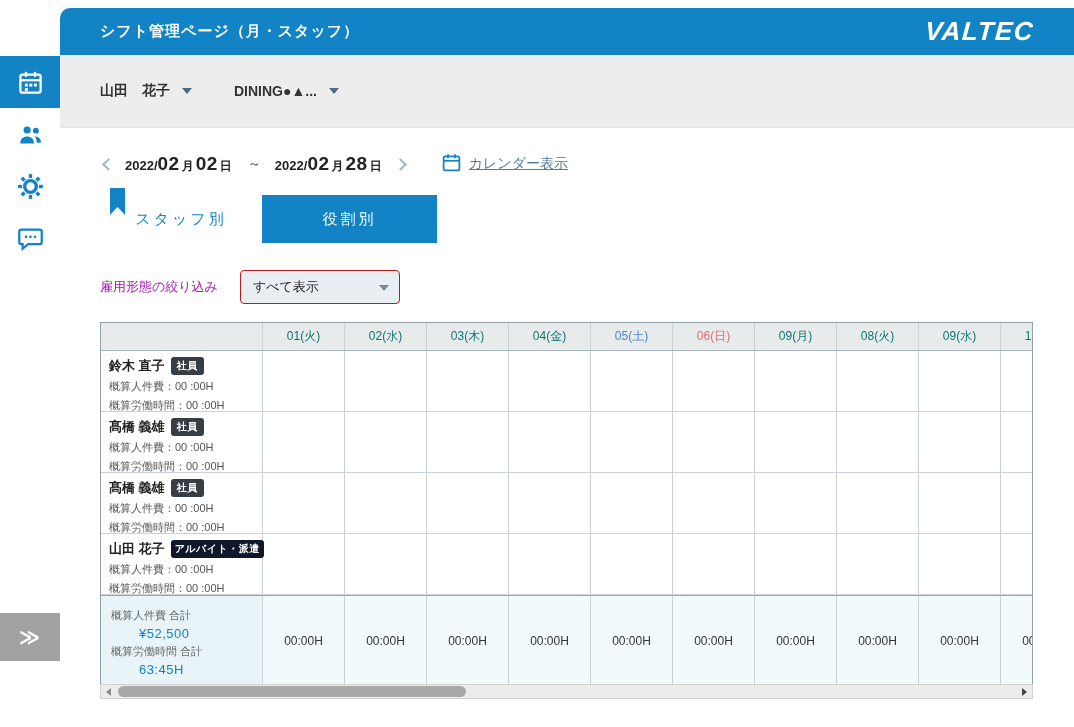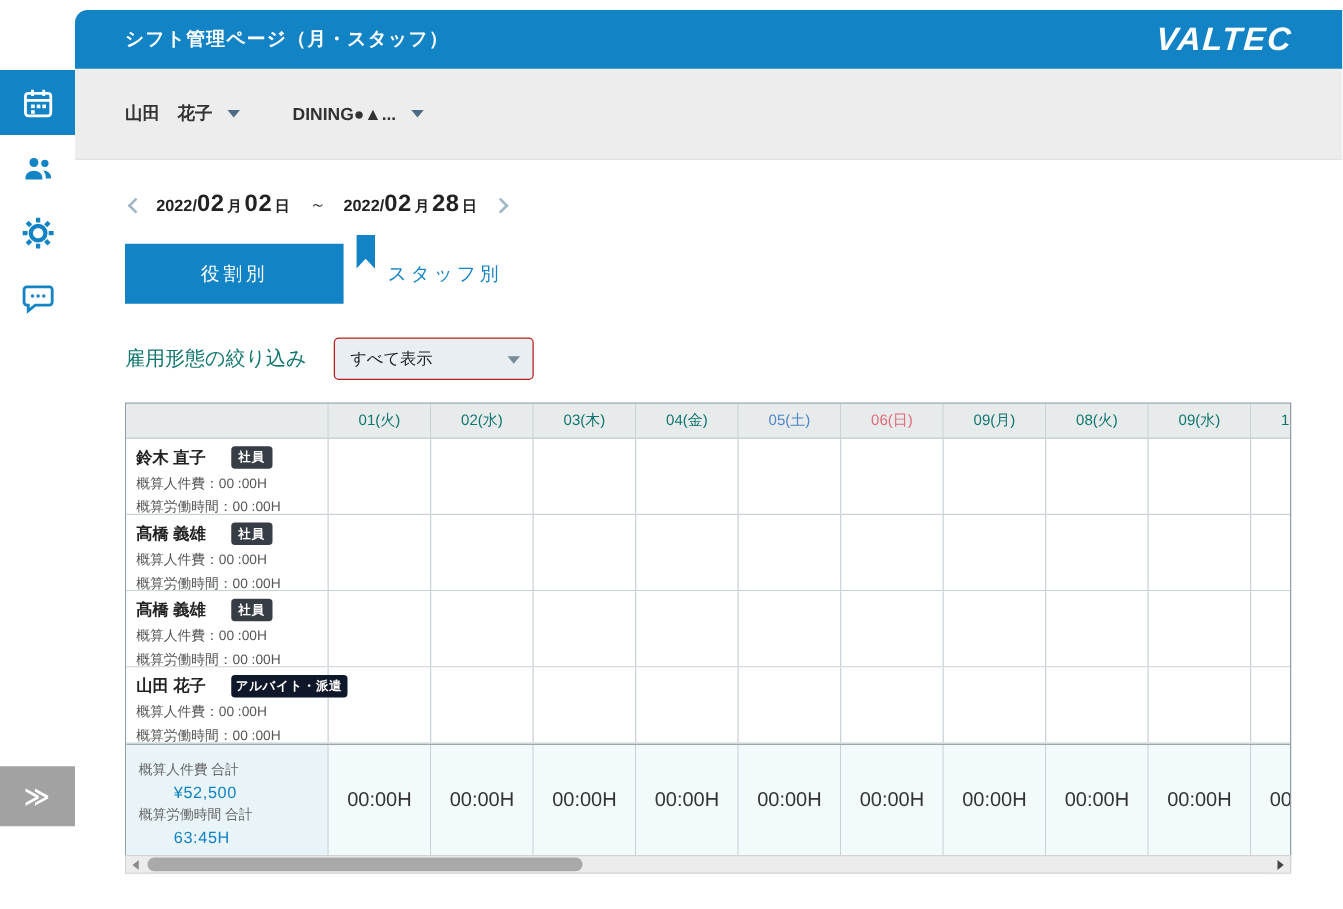--- a/index.html
+++ b/index.html
@@ -49,43 +49,43 @@
 
   
   .tabs{position:absolute;left:40px;top:67px;display:flex;height:48px;}
   .tab{height:48px;display:flex;align-items:center;justify-content:center;font-size:15px;letter-spacing:3px;cursor:pointer;}
   .tab.active{width:162px;background:#fff;color:var(--blue);position:relative;}
   .tab.inactive{width:175px;background:var(--blue);color:#fff;}
   .bookmark{position:absolute;left:10px;top:-7px;width:15px;height:27px;background:var(--blue);clip-path:polygon(0 0,100% 0,100% 100%,50% 70%,0 100%);}
 
   
   .filter{position:absolute;left:40px;top:142px;display:flex;align-items:center;}
-  .filter .flabel{font-size:16px;color:#0f766e;margin-right:22px;}
+  .filter .flabel{font-size:13px;color:#a21caf;margin-right:22px;}
   .select-box{width:160px;height:34px;background:#e9eef3;border:1px solid #b91c1c;border-radius:4px;display:flex;align-items:center;padding:0 12px;font-size:13px;color:#222;position:relative;cursor:pointer;}
   .select-box .sel-caret{position:absolute;right:10px;top:14px;width:0;height:0;border-left:5px solid transparent;border-right:5px solid transparent;border-top:6px solid #7a8a96;}
 
   
   .table-wrap{position:absolute;left:40px;top:194px;width:933px;border:1px solid #8fa0aa;overflow:hidden;background:#fff;}
   .t-inner{width:982px;}
   .t-row{display:flex;border-bottom:1px solid #c9d2d7;background:#fff;}
   .t-cell{flex:0 0 82px;width:82px;border-right:1px solid #c9d2d7;}
   .t-cell.first{flex:0 0 162px;width:162px;}
   .t-row.t-head{background:#e8ebec;height:28px;border-bottom:1px solid #aab6bd;}
   .t-head .t-cell{display:flex;align-items:center;justify-content:center;font-size:12px;color:#0f766e;background:#e8ebec;}
   .t-head .t-cell.sat{color:var(--sat);}
   .t-head .t-cell.sun{color:var(--sun);}
   .t-row.staff{height:61px;}
   .staff .first{padding:6px 8px;}
-  .nm{font-size:13px;font-weight:bold;color:#222;display:flex;align-items:center;gap:20px;white-space:nowrap;}
+  .nm{font-size:13px;font-weight:bold;color:#222;display:flex;align-items:center;gap:6px;white-space:nowrap;}
   .badge{font-size:10px;font-weight:bold;color:#fff;background:#363d44;border-radius:3px;padding:2px 6px;letter-spacing:0.5px;white-space:nowrap;}
   .badge.part{background:#0f172a;padding:2px 4px;}
   .ln{font-size:11px;color:#555;margin-top:4px;white-space:nowrap;}
   .t-row.summary{height:90px;background:#f2fafc;border-top:1px solid #9aa7ad;border-bottom:none;}
   .summary .first{background:#e8f4f8;padding:9px 10px;}
-  .summary .t-cell.sum{display:flex;align-items:center;justify-content:center;font-size:16px;color:#333;background:#f2fafc;}
+  .summary .t-cell.sum{display:flex;align-items:center;justify-content:center;font-size:12px;color:#333;background:#f2fafc;}
   .sum-label{font-size:11px;color:#666;margin-top:3px;}
   .sum-val{font-size:13px;color:var(--blue);margin-top:3px;letter-spacing:0.5px;margin-left:28px;}
 
   
   .scrollbar{position:absolute;left:40px;top:556px;width:933px;height:15px;background:#ececec;border:1px solid #d2d2d2;display:flex;align-items:stretch;}
   .sb-btn{width:15px;display:flex;align-items:center;justify-content:center;cursor:pointer;background:#ececec;}
   .tri-left{width:0;height:0;border-top:4px solid transparent;border-bottom:4px solid transparent;border-right:5px solid #8a8a8a;}
   .tri-right{width:0;height:0;border-top:4px solid transparent;border-bottom:4px solid transparent;border-left:5px solid #444;}
   .sb-track{position:relative;flex:1;}
   .sb-thumb{position:absolute;left:2px;top:1px;height:11px;width:348px;background:#a9a9a9;border-radius:6px;cursor:pointer;}
@@ -183,29 +183,40 @@
       <span class="date-group">
         <span class="yr">2022/</span>
           <span class="num">02</span>
           <span class="unit">月</span>
           <span class="num">28</span>
           <span class="unit">日</span>
       </span>
       <span class="nav-arrow">
           <span class="chev right"></span>
         </span>
+      <span class="cal-link">
+        <span>
+          <svg viewBox="0 0 24 24" width="21" height="21" fill="none" stroke="currentColor" stroke-width="2" style="color:var(--blue)">
+            <rect x="3" y="5" width="18" height="16" rx="2"></rect>
+            <line x1="3" y1="10" x2="21" y2="10"></line>
+            <line x1="8" y1="2.5" x2="8" y2="7"></line>
+            <line x1="16" y1="2.5" x2="16" y2="7"></line>
+          </svg>
+        </span>
+        <span class="lbl">カレンダー表示</span>
+      </span>
     </div>
 
     <div class="tabs">
-      <div class="tab inactive">
-        <span>役割別</span>
-      </div>
       <div class="tab active">
         <span class="bookmark"></span>
         <span>スタッフ別</span>
+      </div>
+      <div class="tab inactive">
+        <span>役割別</span>
       </div>
     </div>
 
     <div class="filter">
       <span class="flabel">雇用形態の絞り込み</span>
       <div class="select-box">
         <span>すべて表示</span>
         <span class="sel-caret"></span>
       </div>
     </div>

